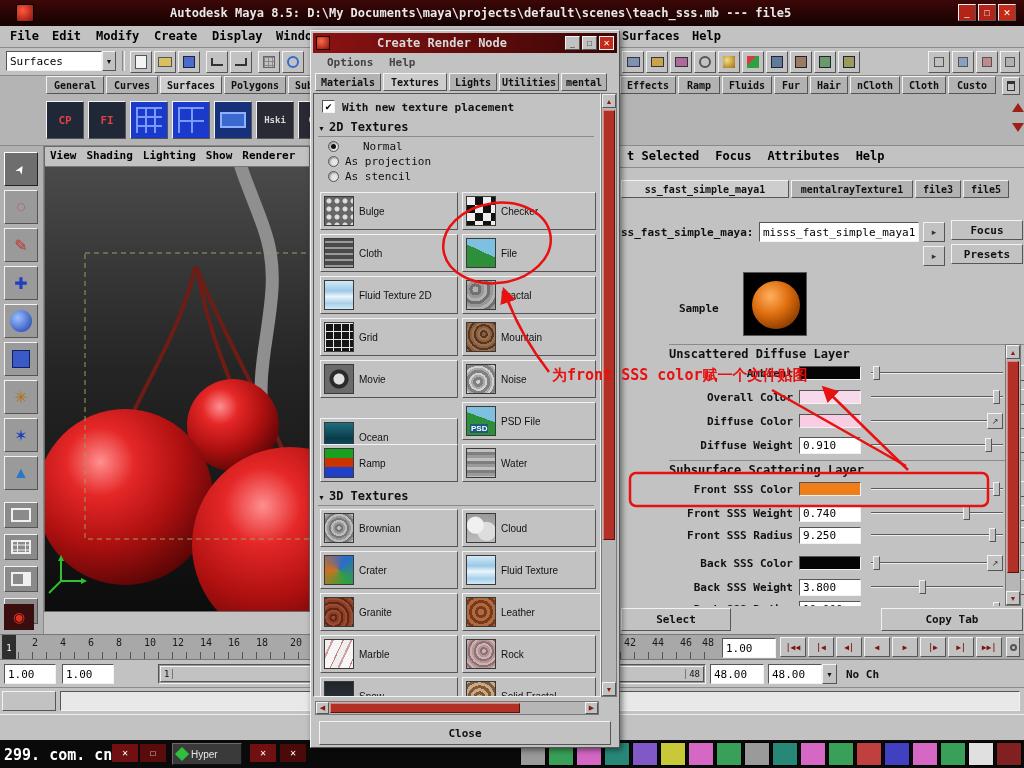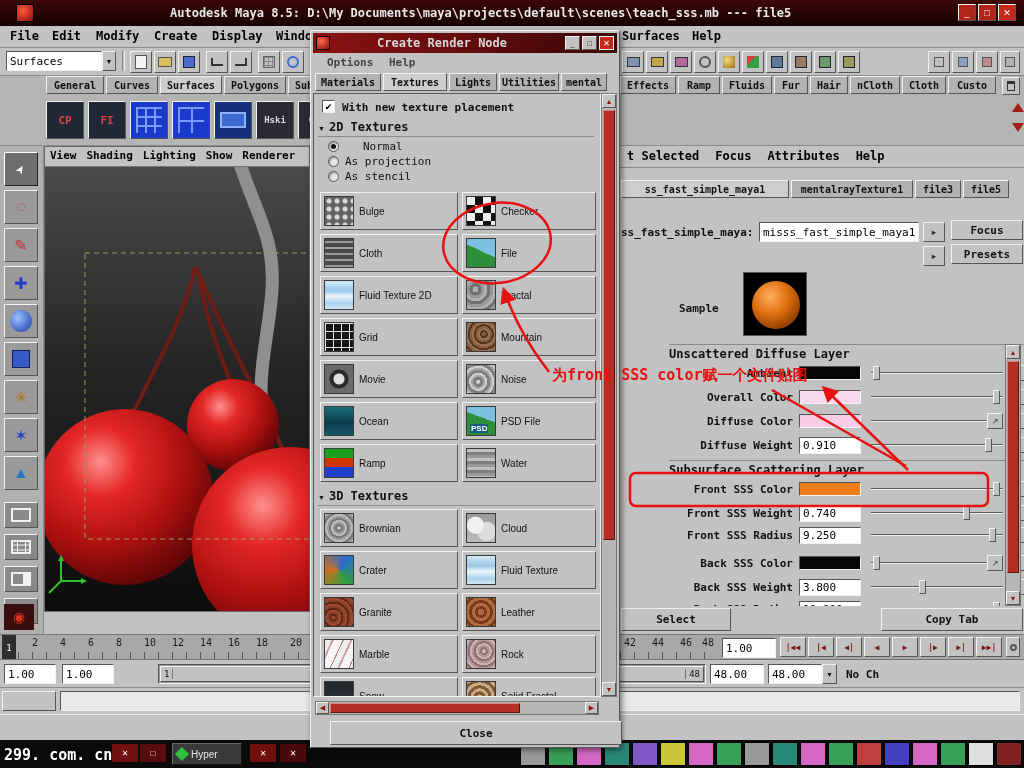--- a/index.html
+++ b/index.html
@@ -575,21 +575,21 @@
           <span class="tex-lb">Mountain</span>
         </div>
       <div class="tex-item" style="left:6px;top:266px;width:138px">
           <span class="tex-sw sw-movie"></span>
           <span class="tex-lb">Movie</span>
         </div>
       <div class="tex-item" style="left:148px;top:266px;width:134px">
           <span class="tex-sw sw-noise"></span>
           <span class="tex-lb">Noise</span>
         </div>
-      <div class="tex-item" style="left:6px;top:308px;width:138px">
+      <div class="tex-item" style="left:6px;top:324px;width:138px">
           <span class="tex-sw sw-ocean"></span>
           <span class="tex-lb">Ocean</span>
         </div>
       <div class="tex-item" style="left:148px;top:308px;width:134px">
           <span class="tex-sw sw-psd">
             <span class="psd-t">PSD</span>
           </span>
           <span class="tex-lb">PSD File</span>
         </div>
       <div class="tex-item" style="left:6px;top:350px;width:138px">
@@ -650,21 +650,21 @@
       <span class="sb-btn" style="left:0;top:0;width:14px;height:14px">▲</span>
       <span class="sb-th" style="left:1px;top:16px;width:12px;height:430px"></span>
       <span class="sb-btn" style="left:0;bottom:0;width:14px;height:14px">▼</span>
     </div>
 
     <div class="ab sb" style="left:4px;top:670px;width:284px;height:14px;">
       <span class="sb-btn" style="left:0;top:0;width:13px;height:12px">◀</span>
       <span class="sb-th" style="left:14px;top:1px;width:190px;height:10px"></span>
       <span class="sb-btn" style="right:0;top:0;width:13px;height:12px">▶</span>
     </div>
-    <span class="ab btn" style="left:8px;top:690px;width:292px;height:24px;margin-left:11px;">Close</span>
+    <span class="ab btn" style="left:8px;top:690px;width:292px;height:24px;">Close</span>
   </div>
 
   <svg width="1024" height="768" viewBox="0 0 1024 768" style="position:absolute;left:0;top:0;z-index:20;pointer-events:none;">
     <defs>
       <marker id="arrw" viewBox="0 0 10 10" refX="8" refY="5" markerWidth="6.5" markerHeight="6.5" orient="auto-start-reverse">
         <path d="M0,0 L10,5 L0,10 z" fill="#e81010"></path>
       </marker>
     </defs>
     <ellipse cx="497" cy="243" rx="54" ry="40" fill="none" stroke-width="2.5" transform="rotate(-8 497 243)" stroke="#e81010"></ellipse>
     <path d="M549,372 Q518,332 504,290" fill="none" stroke-width="2.5" marker-end="url(#arrw)" stroke="#e81010"></path>

